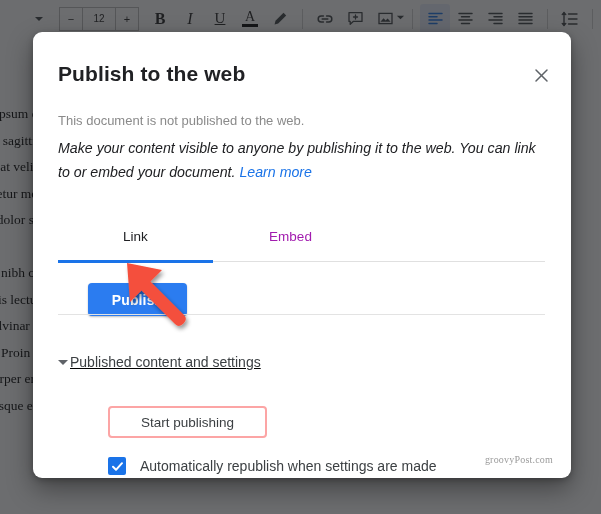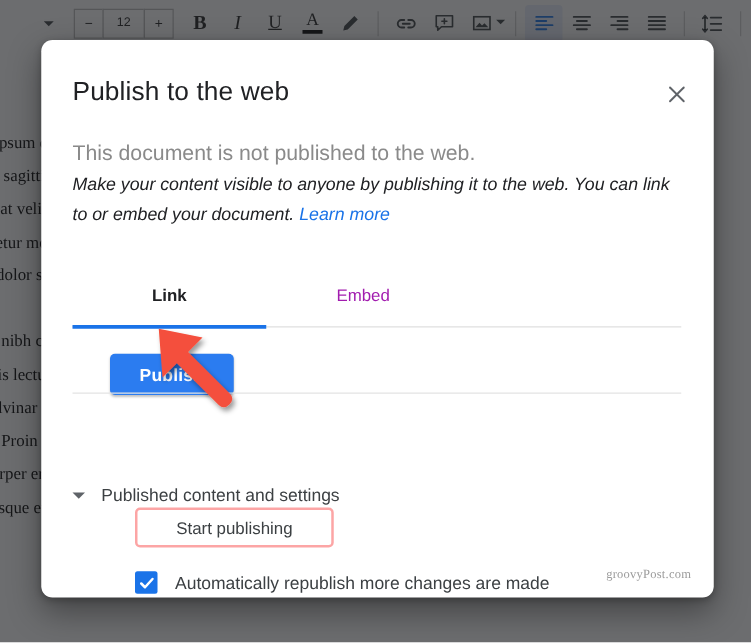--- a/index.html
+++ b/index.html
@@ -120,21 +120,21 @@
     border-radius: 9px;
     box-shadow: 0 11px 26px rgba(0,0,0,0.38), 0 2px 6px rgba(0,0,0,0.25);
     overflow: hidden;
   }
 
   #dialog-title {
     position: absolute;
     left: 25px;
     top: 30px;
     font-size: 21px;
-    font-weight: 400;
+    font-weight: 700;
     color: #202124;
     letter-spacing: 0.1px;
   }
 
   #close-btn {
     position: absolute;
     right: 17px;
     top: 30px;
     width: 26px;
     height: 26px;
@@ -143,21 +143,21 @@
     justify-content: center;
     cursor: pointer;
     border-radius: 50%;
   }
   #close-btn svg { display:block; }
 
   #status-line {
     position: absolute;
     left: 25px;
     top: 81px;
-    font-size: 17px;
+    font-size: 13px;
     color: #8a8a8a;
   }
 
   #desc {
     position: absolute;
     left: 25px;
     top: 104px;
     width: 487px;
     font-size: 14.2px;
     line-height: 24px;
@@ -184,21 +184,21 @@
     height: 34px;
     display: flex;
     align-items: flex-start;
     justify-content: center;
     font-size: 13.5px;
     color: #a21caf;
     cursor: pointer;
     position: relative;
     padding-top: 1px;
   }
-  .tab.active { color: #202124; font-weight: 700; text-align: center; }
+  .tab.active { color: #202124; font-weight: 400; text-align: center; }
   .tab.active::after {
     content: "";
     position: absolute;
     left: 0; right: 0;
     bottom: -1px;
     height: 3px;
     background: #1a73e8;
   }
 
   
@@ -226,25 +226,26 @@
     top: 282px;
     width: 487px;
     height: 1px;
     background: #e3e3e3;
   }
 
   
   #section-toggle {
     position: absolute;
     left: 25px;
-    top: 356px;
-    display: flex;
-    align-items: center;
-    gap: 13px;
+    top: 322px;
+    display: flex;
+    align-items: center;
+    gap: 2px;
     cursor: pointer;
+    text-decoration: underline;
   }
   #section-toggle .tri {
     width: 0; height: 0;
     border-left: 5px solid transparent;
     border-right: 5px solid transparent;
     border-top: 5px solid #5f6368;
   }
   #section-toggle .lbl {
     font-size: 14px;
     color: #3c4043;
@@ -494,21 +495,21 @@
   </div>
 
   <button id="start-pub-btn">Start publishing</button>
 
   <div id="auto-row">
     <span id="auto-checkbox">
       <svg width="13" height="13" viewBox="0 0 13 13">
         <path d="M2 6.8 L5 9.8 L11 3.2" fill="none" stroke="#ffffff" stroke-width="2" stroke-linecap="round" stroke-linejoin="round"></path>
       </svg>
     </span>
-    <span id="auto-label">Automatically republish more changes are made</span>
+    <span id="auto-label">Automatically republish when settings are made</span>
   </div>
 
   <div id="watermark">groovyPost.com</div>
 </div>
 
 <svg id="annotation-arrow" viewBox="0 0 120 75">
   <defs>
     <filter id="arrowShadow" x="-30%" y="-30%" width="170%" height="170%">
       <feDropShadow dx="2" dy="3" stdDeviation="2.2" flood-color="#000" flood-opacity="0.4"></feDropShadow>
     </filter>

